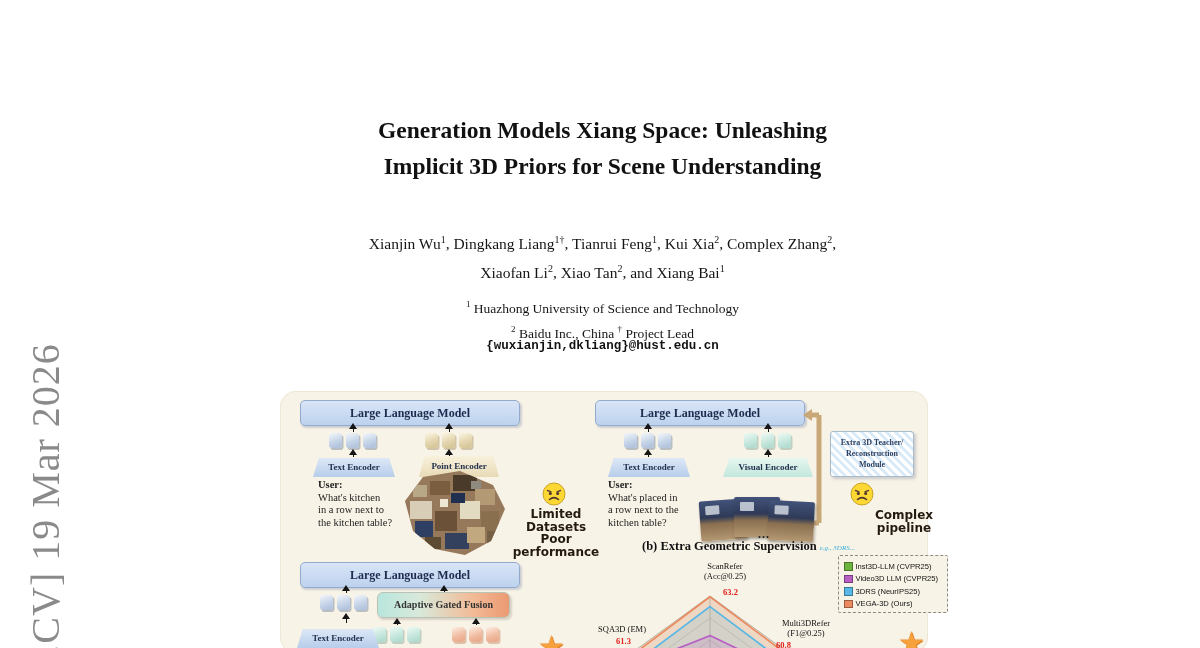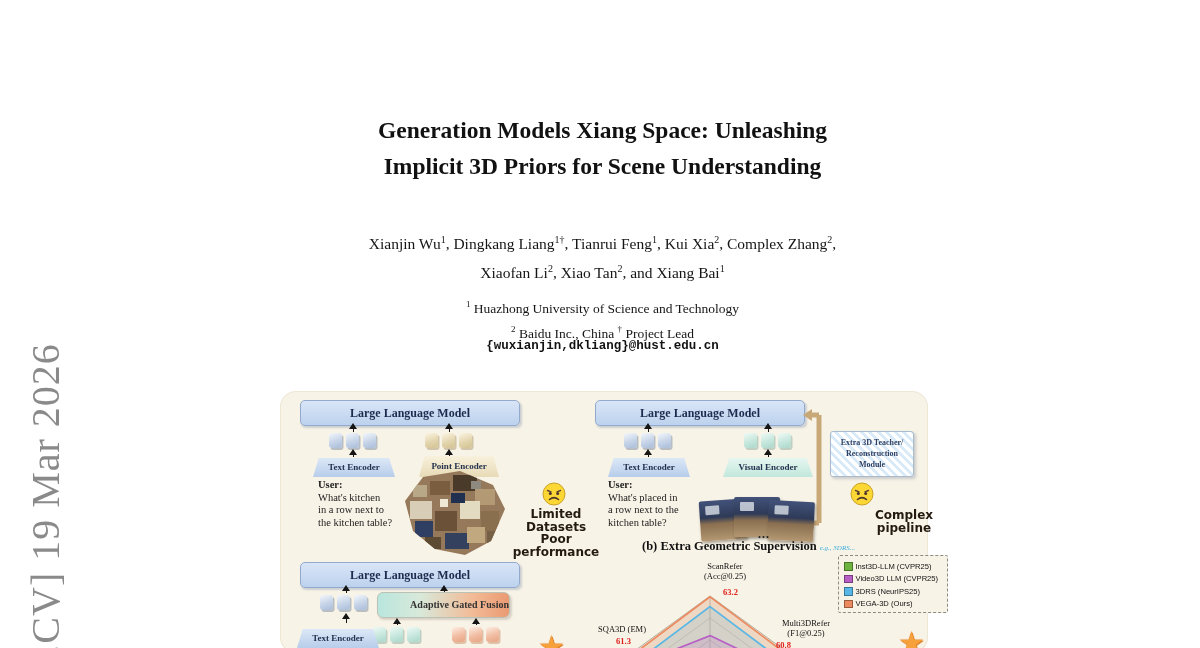--- a/index.html
+++ b/index.html
@@ -55,21 +55,21 @@
   .cap{font-size:12.5px;font-weight:bold;color:#111;}
   .ex{font-size:7px;font-style:italic;font-weight:normal;}
   .ex-purple{color:#b36fd1;} .ex-green{color:#49b07e;} .ex-blue{color:#3aaede;margin-top:16px;}
 
   .teacher{background:repeating-linear-gradient(45deg,#ffffff 0 3px,#d9eaf8 3px 6px);
            border:1px solid #a9bccd;border-radius:3px;box-shadow:2px 2px 3px rgba(120,130,150,.35);
            font-size:8px;font-weight:bold;color:#2b3f63;text-align:center;line-height:11px;padding-top:5px;}
 
   .fusion{background:linear-gradient(90deg,#b9e6dd 0%,#d8e9da 32%,#f2bb97 72%,#eb9a72 100%);
           border:1px solid #b9c2b5;border-radius:6px;box-shadow:1.5px 2px 2px rgba(140,130,120,.3);
-          font-size:10px;font-weight:bold;color:#333;text-align:right;}
+          font-size:10px;font-weight:bold;color:#333;text-align:center;}
 
   .room{position:absolute;width:46px;height:40px;border-radius:2px;
         background:linear-gradient(180deg,#42527a 0%,#2e3a57 42%,#8a6f50 58%,#b49872 100%);
         box-shadow:1px 2px 3px rgba(60,50,40,.45);}
   .room::after{content:"";position:absolute;left:6px;top:5px;width:14px;height:9px;background:rgba(230,235,240,.75);border-radius:1px;}
   .dots{font-size:12px;font-weight:bold;color:#222;letter-spacing:1px;}
 
   .legend{background:#f8f3e7;border:1.4px dashed #8b8b83;border-radius:2px;padding:4px 5px 2px 5px;z-index:3;}
   .lg-row{display:flex;align-items:center;gap:3px;height:12.5px;}
   .lg-sq{width:6.5px;height:6.5px;border:1px solid rgba(0,0,0,.35);flex:0 0 auto;}

